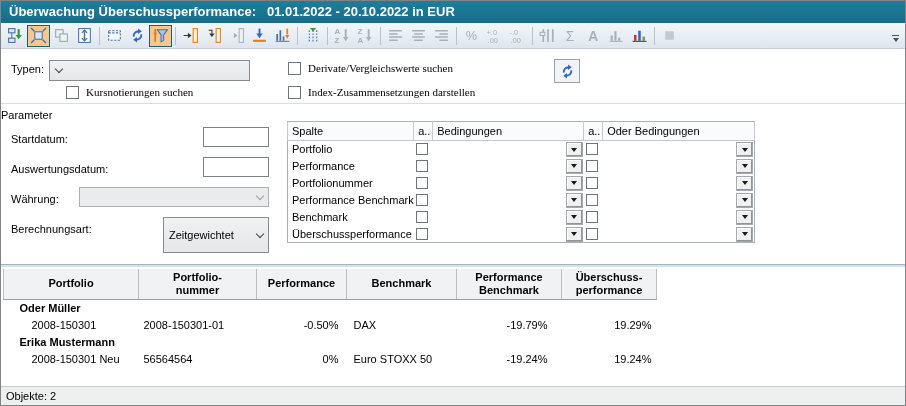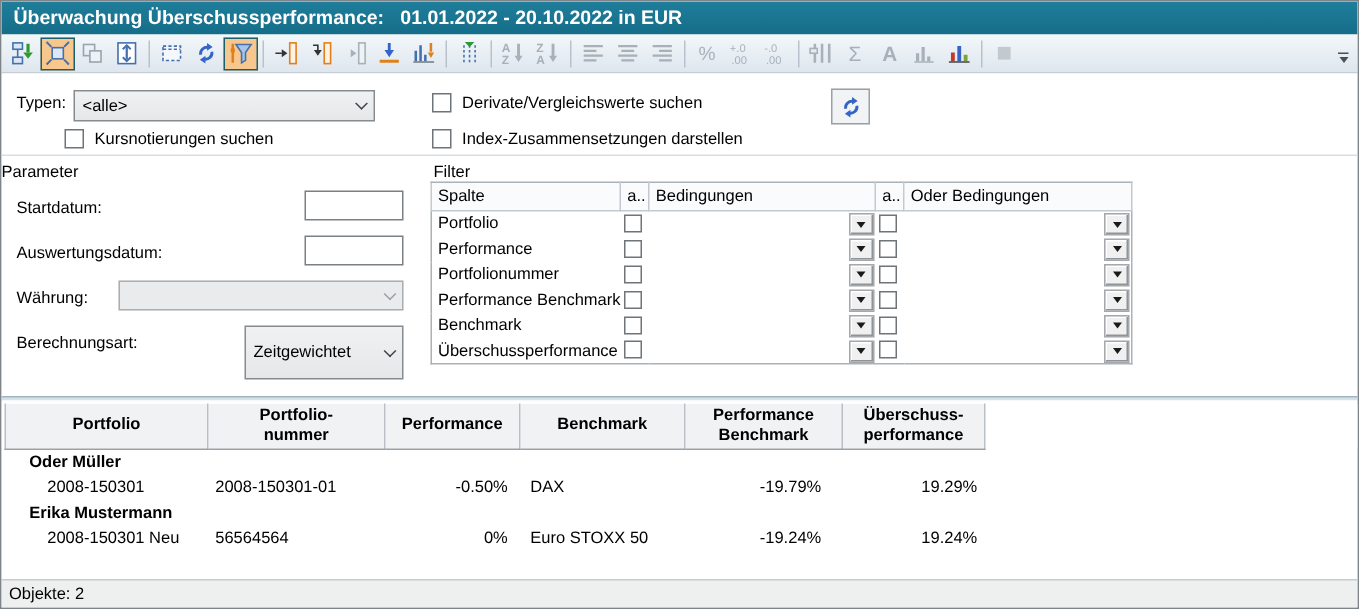--- a/index.html
+++ b/index.html
@@ -33,21 +33,21 @@
   .combo { position:absolute; border:1px solid #868b90; background:linear-gradient(#f0f1f2,#e5e7e9);
     display:flex; align-items:center; height:21px; }
   .combo .ctext { flex:1; padding-left:5px; overflow:hidden; white-space:nowrap; }
   .combo .carrow { width:17px; display:flex; justify-content:center; align-items:center; align-self:stretch; }
   .cv { width:6px; height:6px; border-right:1.2px solid #3f4449; border-bottom:1.2px solid #3f4449;
     transform:rotate(45deg); margin-top:-3px; }
   .combo.disabled { background:#e9ebec; border-color:#a9aeb2; }
   .combo.disabled .cv { border-color:#9aa0a5; }
   .chk { width:13px; height:13px; border:1px solid #6f7479; background:#fff; display:inline-block; vertical-align:-3px; }
   .chkrow { position:absolute; white-space:nowrap; }
-  .chkrow .txt { margin-left:4px; }
+  .chkrow .txt { margin-left:4px;font-family:Liberation Serif, serif; }
   .btn-refresh { position:absolute; left:553px; top:10px; width:26px; height:24px;
     border:1px solid #9aa0a6; background:#f1f3f4; display:flex; align-items:center; justify-content:center; }
 
   
   .params { position:absolute; left:0; top:103px; width:100%; height:160px; background:#fff; }
   .sec-title { position:absolute; text-align:left; }
   .tinput { position:absolute; width:66px; height:20px; border:1px solid #7b8085; background:#fff;
     font-family:inherit; font-size:11px; padding:0 3px; }
 
   
@@ -333,26 +333,25 @@
       </div>
       <div class="tb-overflow">
       <span class="ovl-bar"></span>
       <span class="ovl-tri"></span>
     </div>
   </div>
 
   <div class="options">
     <span class="label" style="left:10px; top:14px;">Typen:</span>
     <div class="combo" style="left:48px; top:11px; width:201px;">
-      <span class="ctext">&lt;alle&gt;</span>
       <span class="carrow">
           <span class="cv"></span>
         </span>
     </div>
-    <span class="chkrow" style="left:42px; top:37px;">
+    <span class="chkrow" style="left:65px; top:37px;">
       <span class="chk"></span>
       <span class="txt">Kursnotierungen suchen</span>
     </span>
     <span class="chkrow" style="left:287px; top:13px;">
       <span class="chk"></span>
       <span class="txt">Derivate/Vergleichswerte suchen</span>
     </span>
     <span class="chkrow" style="left:287px; top:37px;">
       <span class="chk"></span>
       <span class="txt">Index-Zusammensetzungen darstellen</span>
@@ -387,21 +386,20 @@
     </div>
 
     <span class="label" style="left:10px; top:119px;">Berechnungsart:</span>
     <div class="combo" style="left:162px; top:113px; width:106px; height:36px;">
       <span class="ctext">Zeitgewichtet</span>
       <span class="carrow">
           <span class="cv"></span>
         </span>
     </div>
 
-    <span class="sec-title" style="left:288px; width:590px; top:5px;">Filter</span>
 
     <table class="ftable">
       <colgroup>
         <col style="width:122px">
           <col style="width:19px">
           <col style="width:151px">
           <col style="width:19px">
           <col style="width:152px">
       </colgroup>
       <thead>

